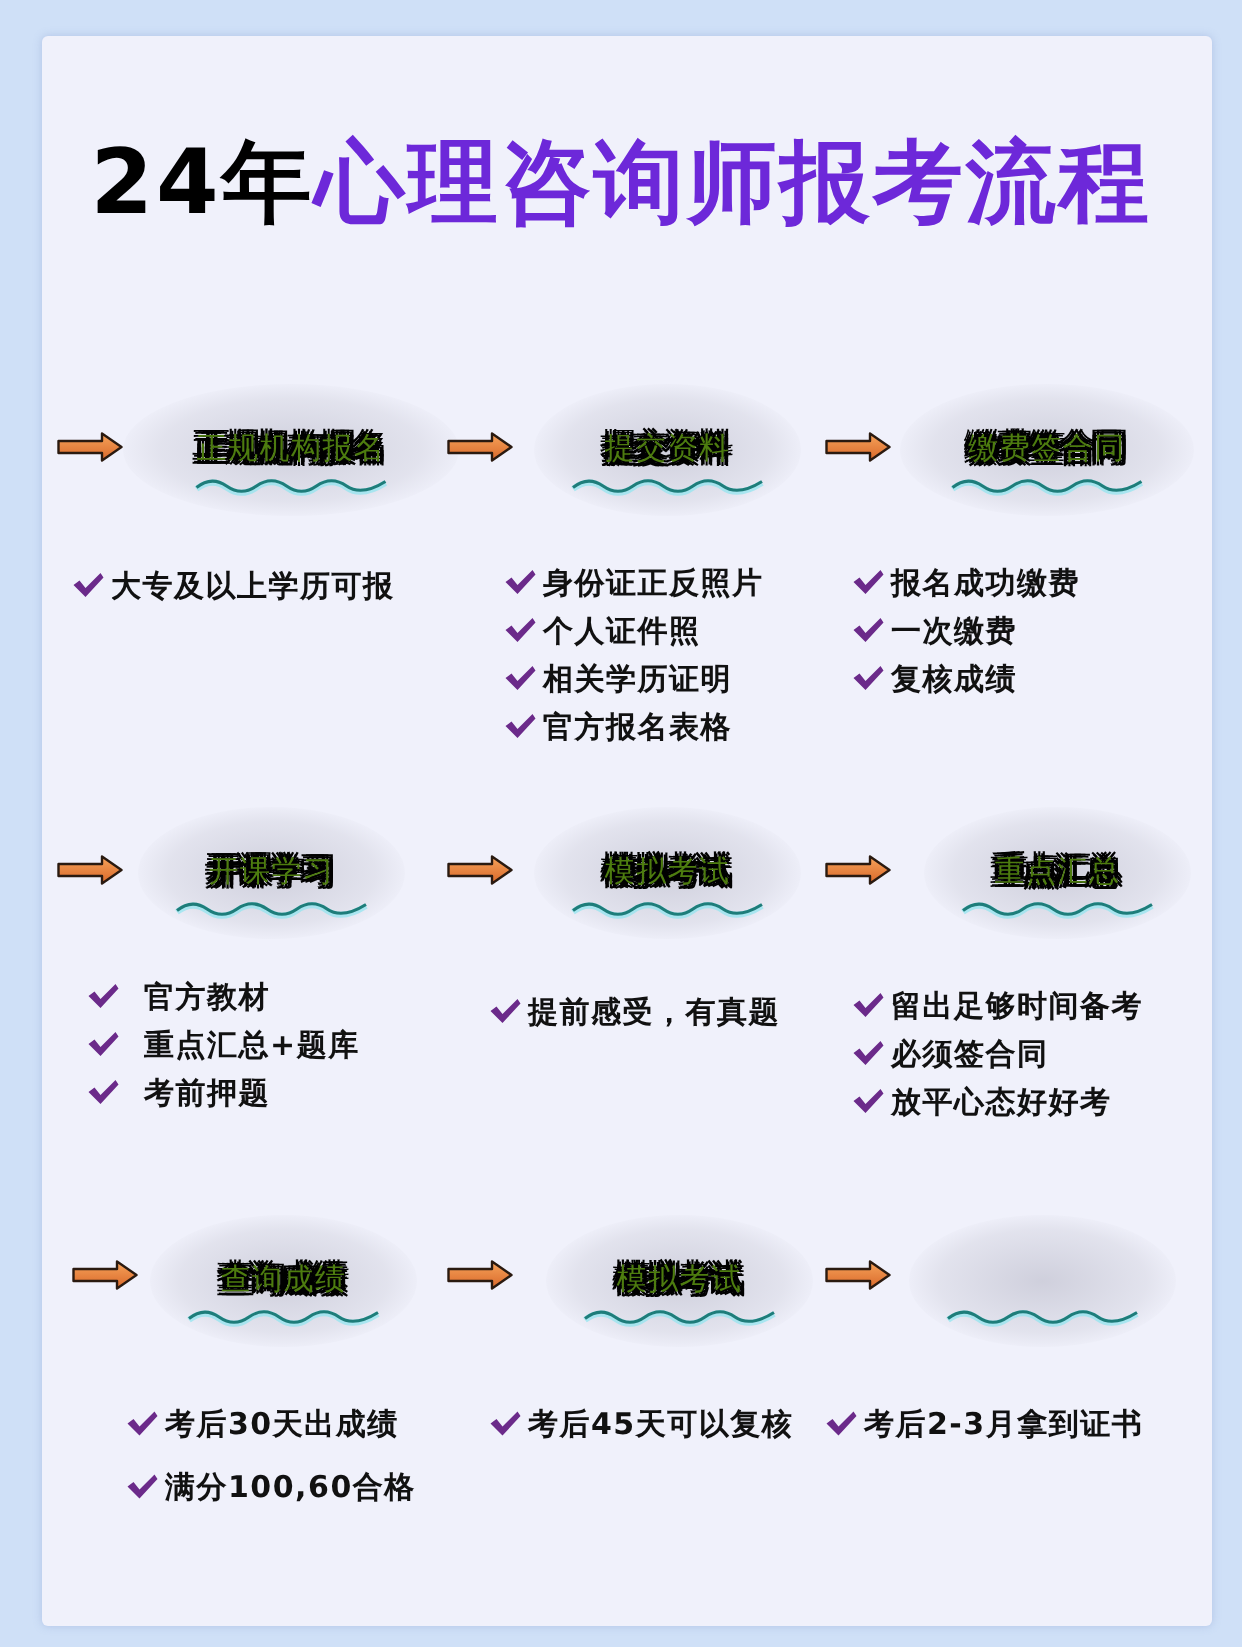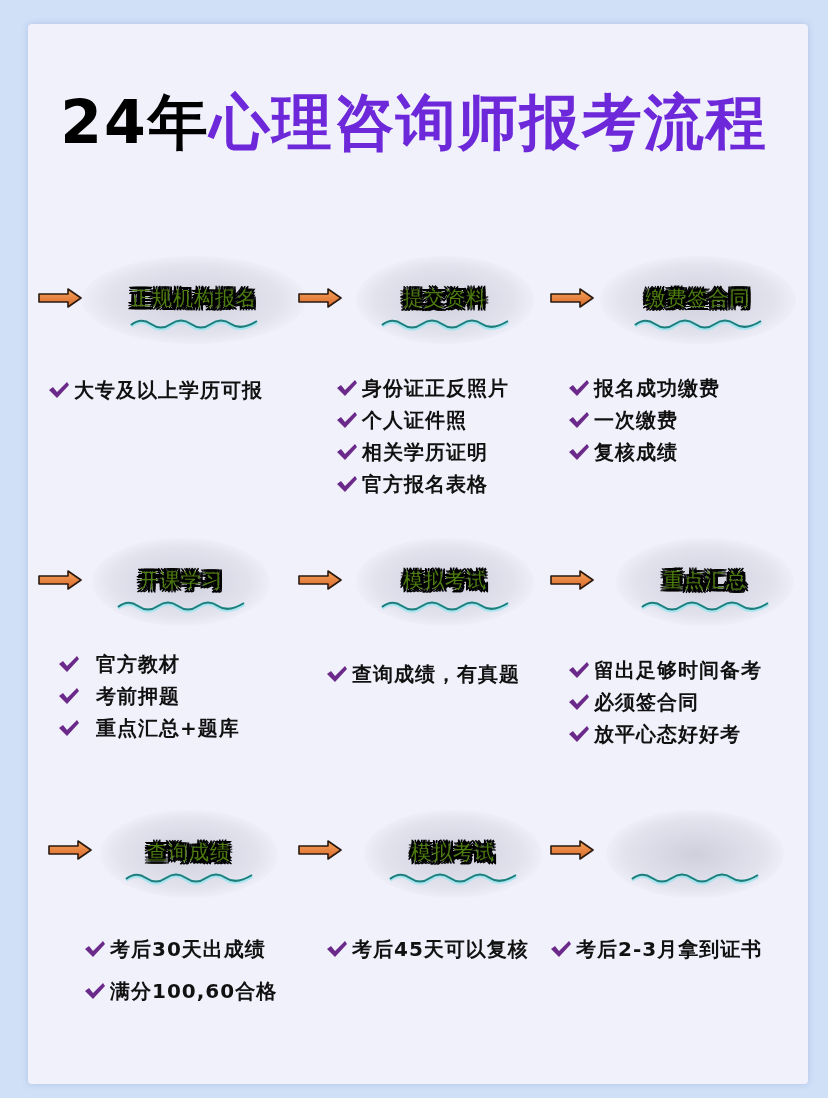--- a/index.html
+++ b/index.html
@@ -209,35 +209,35 @@
   <li>
       <svg class="check">
         <use href="#checkSym"></use>
       </svg>
       <span>官方教材</span>
     </li>
   <li>
       <svg class="check">
         <use href="#checkSym"></use>
       </svg>
+      <span>重点汇总+题库</span>
+    </li>
+  <li>
+      <svg class="check">
+        <use href="#checkSym"></use>
+      </svg>
       <span>考前押题</span>
     </li>
-  <li>
-      <svg class="check">
-        <use href="#checkSym"></use>
-      </svg>
-      <span>重点汇总+题库</span>
-    </li>
 </ul>
 <ul class="list" style="left:326px;top:658px">
   <li>
       <svg class="check">
         <use href="#checkSym"></use>
       </svg>
-      <span>查询成绩，有真题</span>
+      <span>提前感受，有真题</span>
     </li>
 </ul>
 <ul class="list" style="left:568px;top:654px">
   <li>
       <svg class="check">
         <use href="#checkSym"></use>
       </svg>
       <span>留出足够时间备考</span>
     </li>
   <li>

